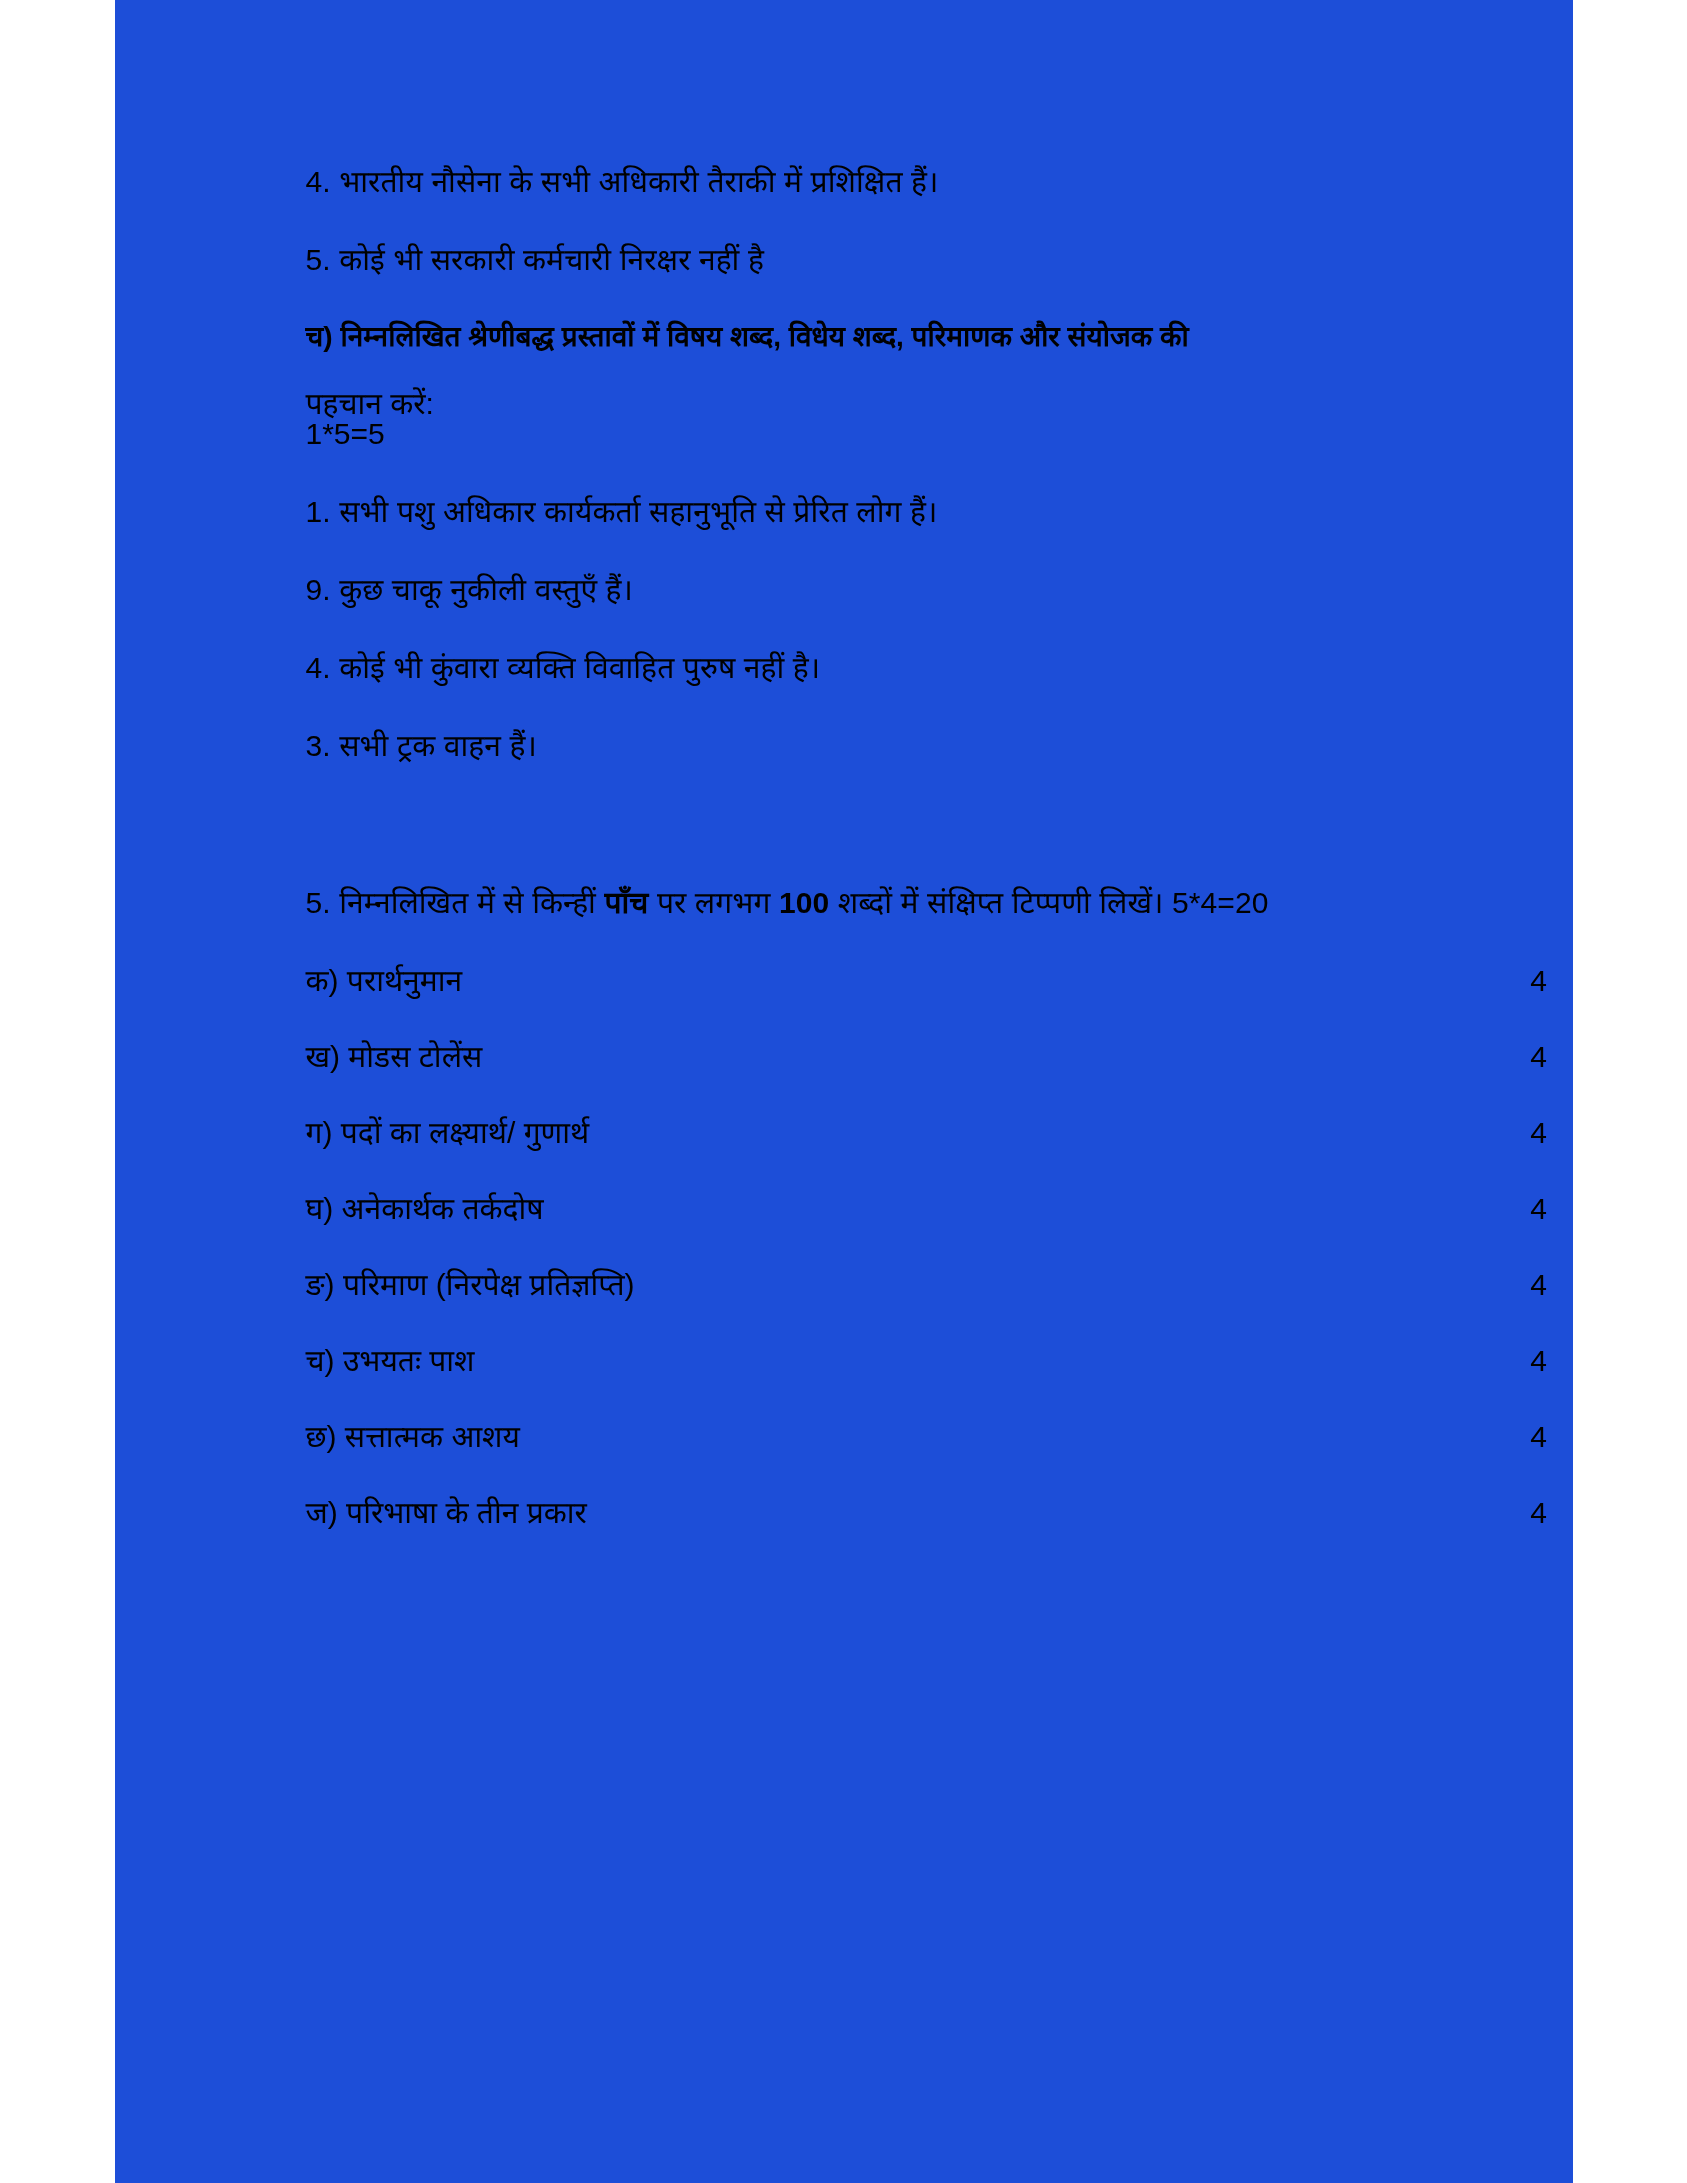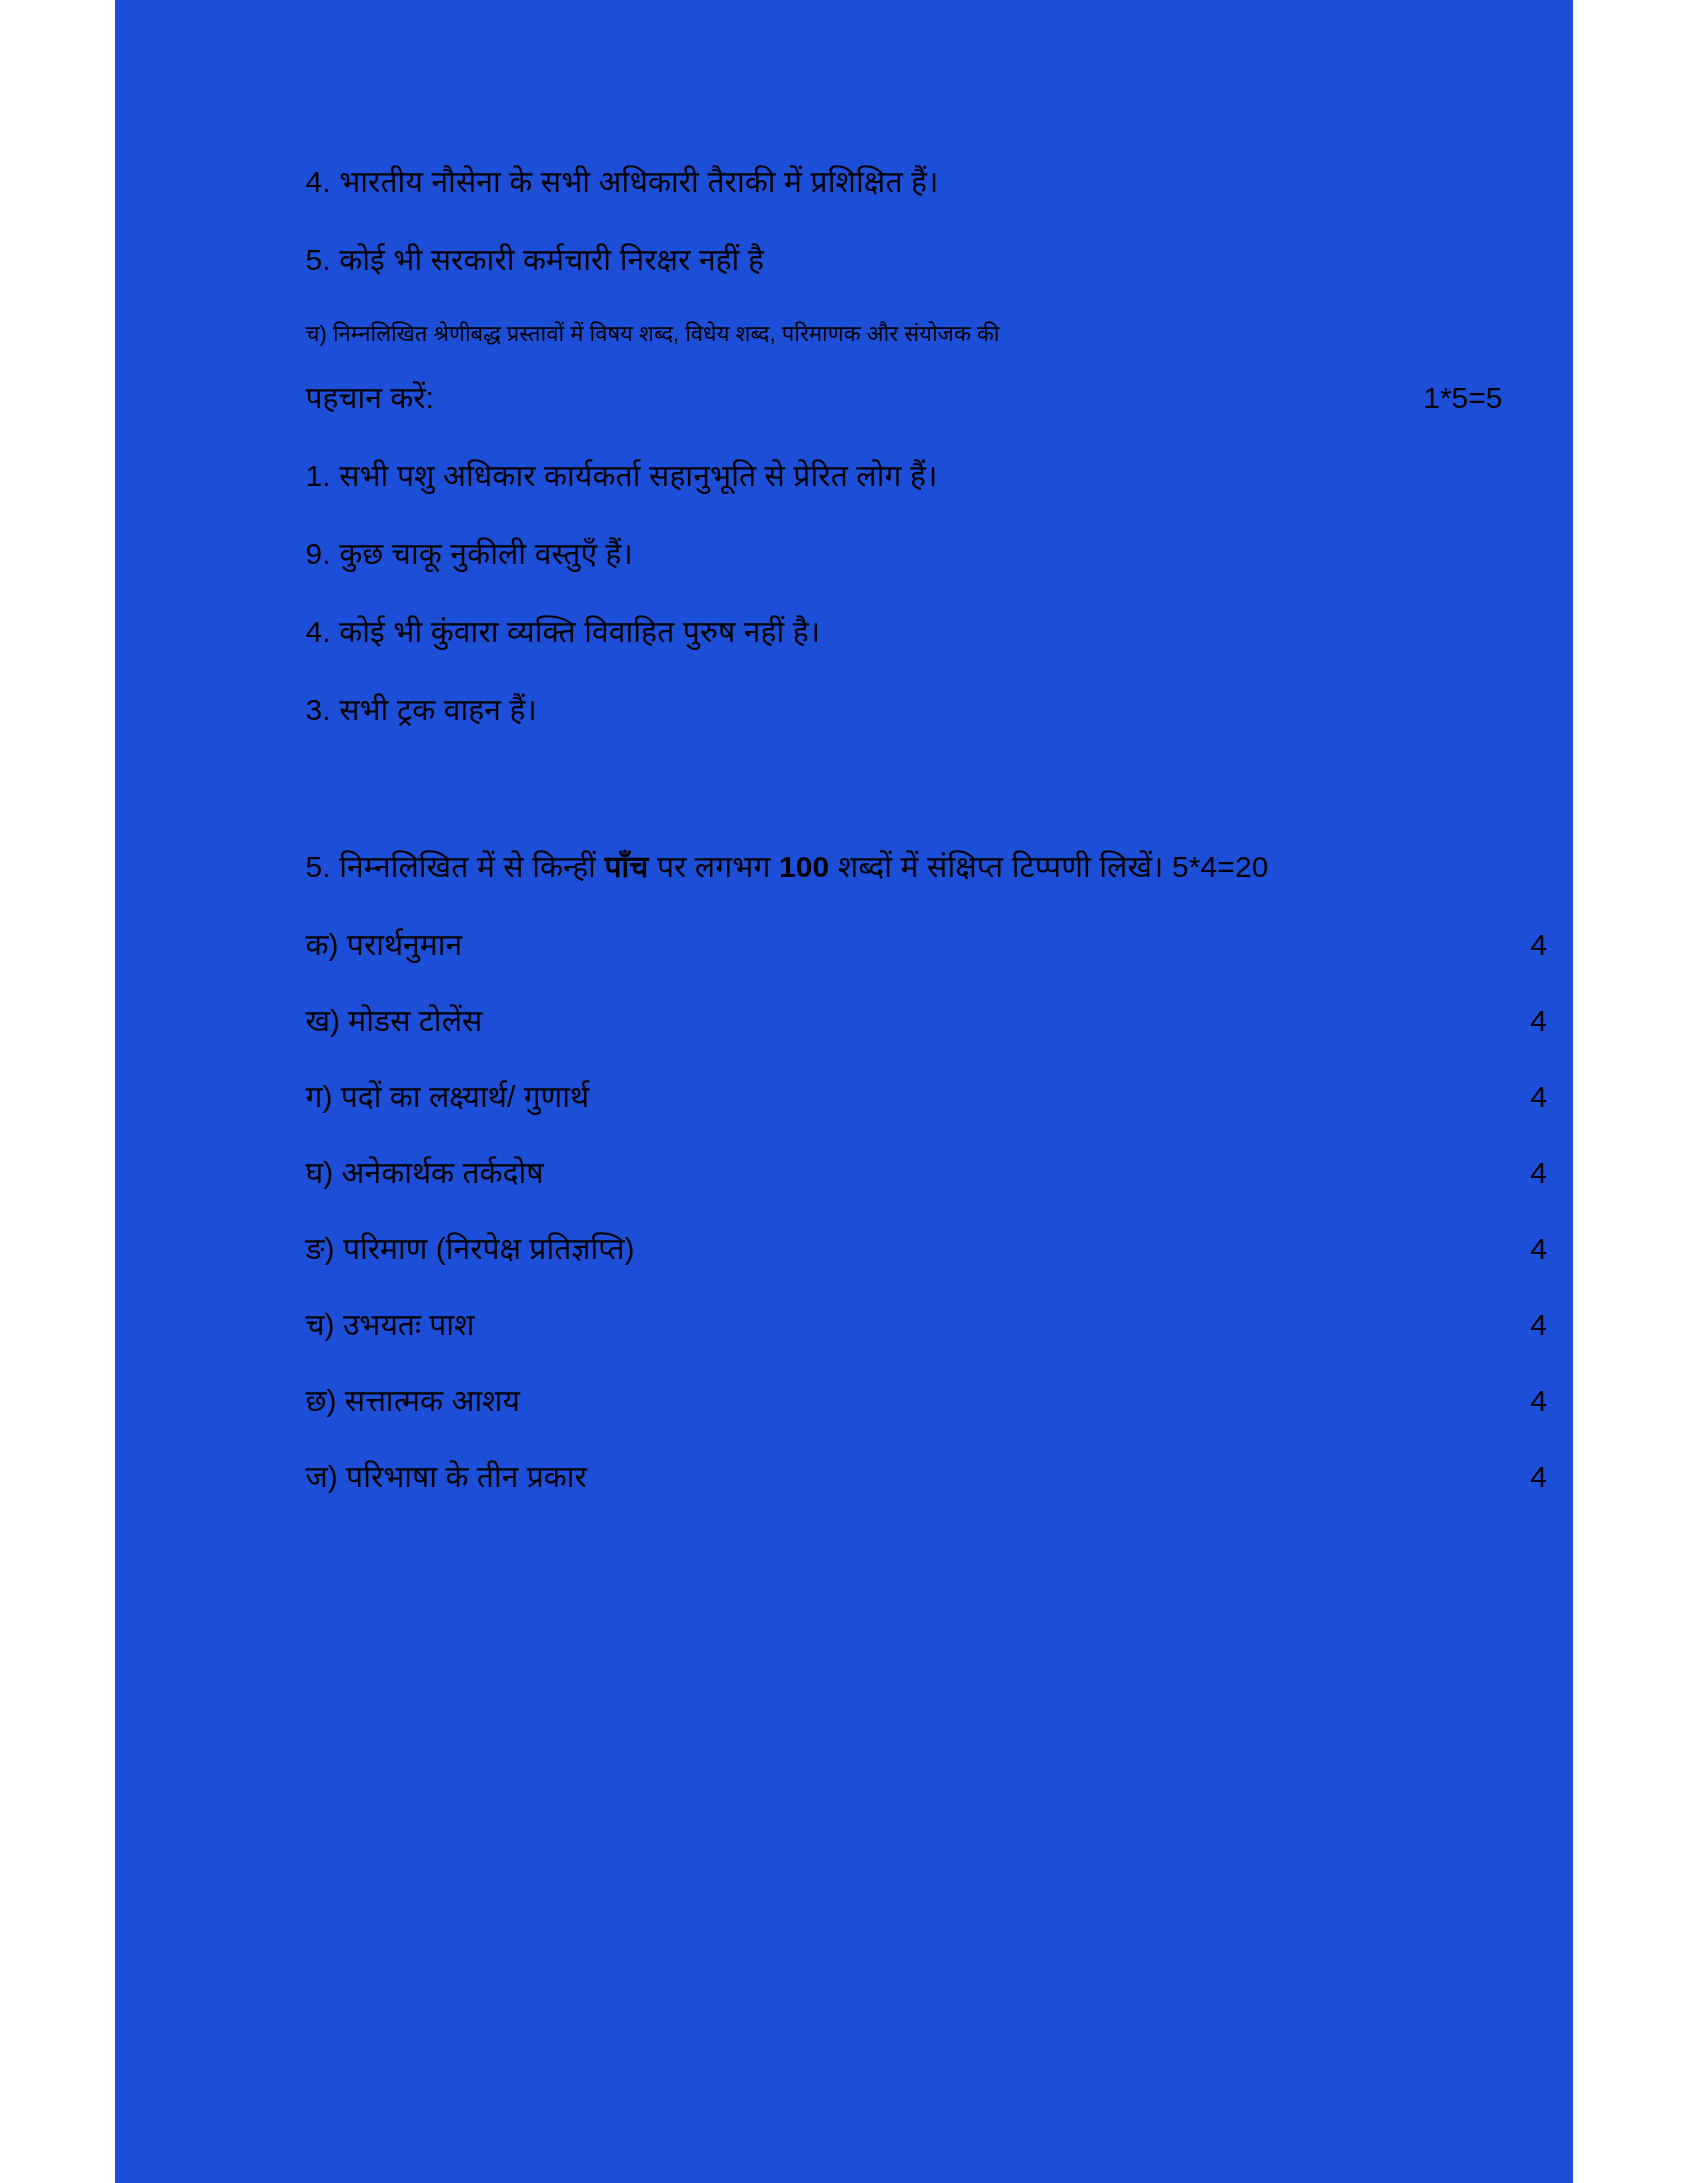--- a/index.html
+++ b/index.html
@@ -30,30 +30,32 @@
   .ln {
     font-size: 30px;
     line-height: 1.0;
     margin: 0 0 48px 0;
     white-space: normal;
     letter-spacing: 0.1px;
   }
 
   
   .stem-line1 {
-    font-size: 22px;
+    font-size: 28px;
     line-height: 1.0;
     margin: 0 0 38px 0;
+    font-weight: bold;
   }
   .stem-line2 {
     display: flex;
     align-items: baseline;
     font-size: 30px;
     line-height: 1.0;
     margin: 0 0 48px 0;
+    flex-direction: column;
   }
   .stem-line2 .pad { flex: 1 1 auto; }
   .stem-line2 .marks { flex: 0 0 auto; padding-right: 79px; }
 
   .gap-block { height: 79px; }
 
   
   .item {
     display: flex;
     align-items: flex-end;

